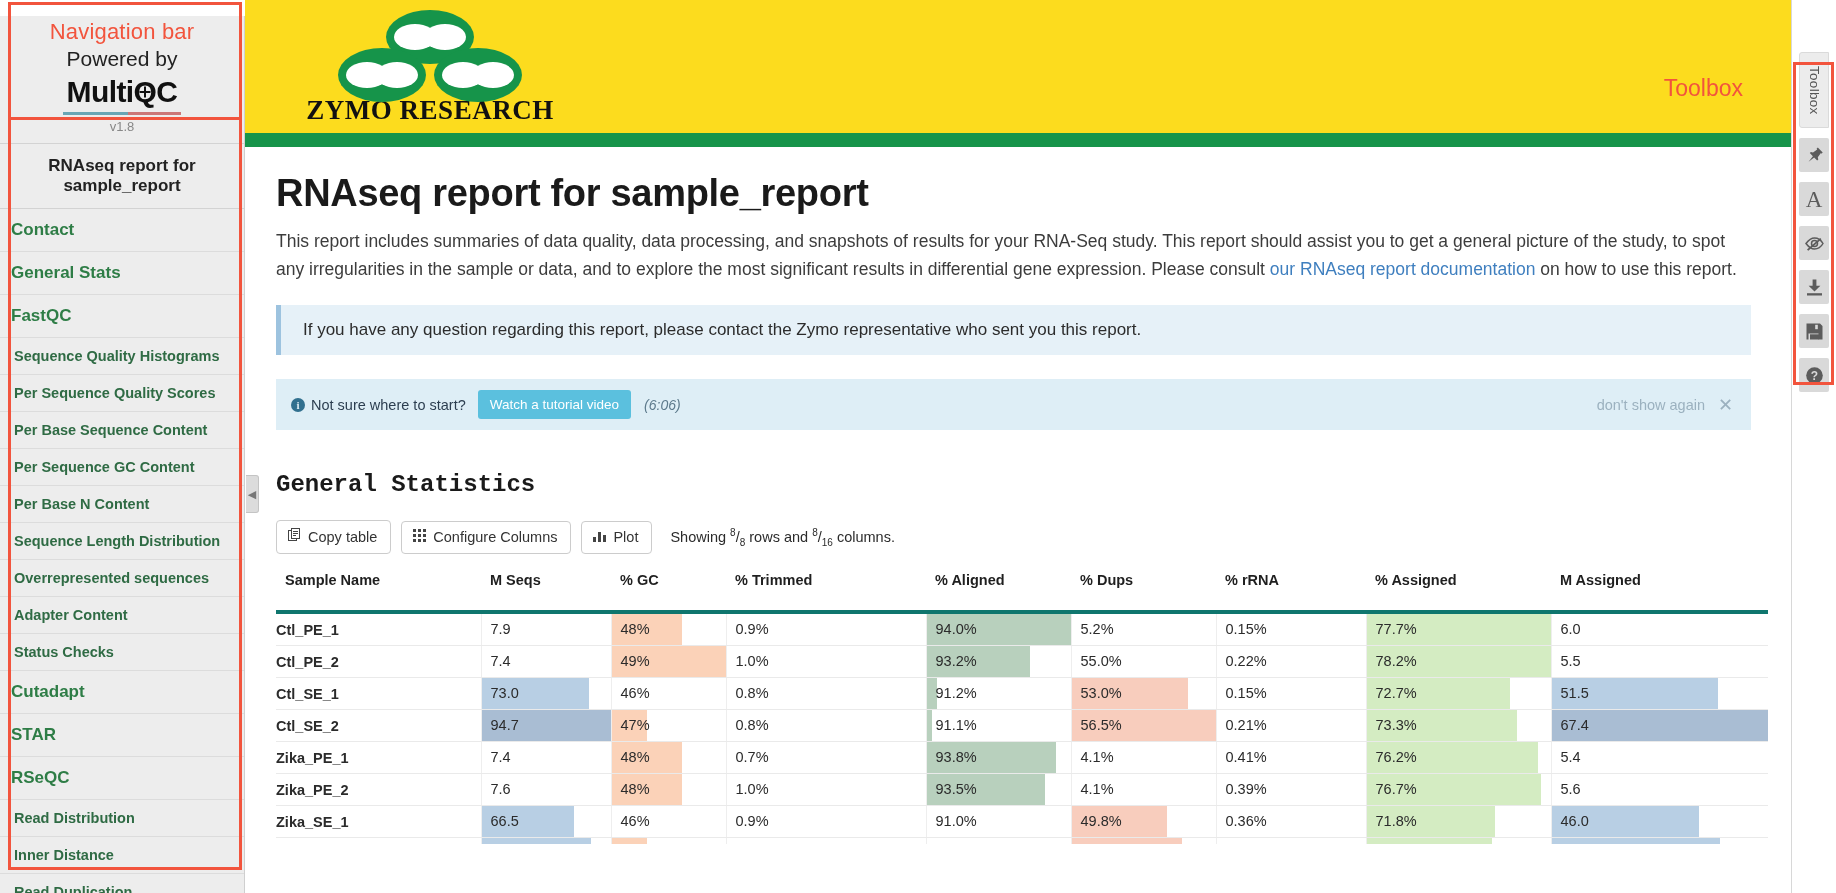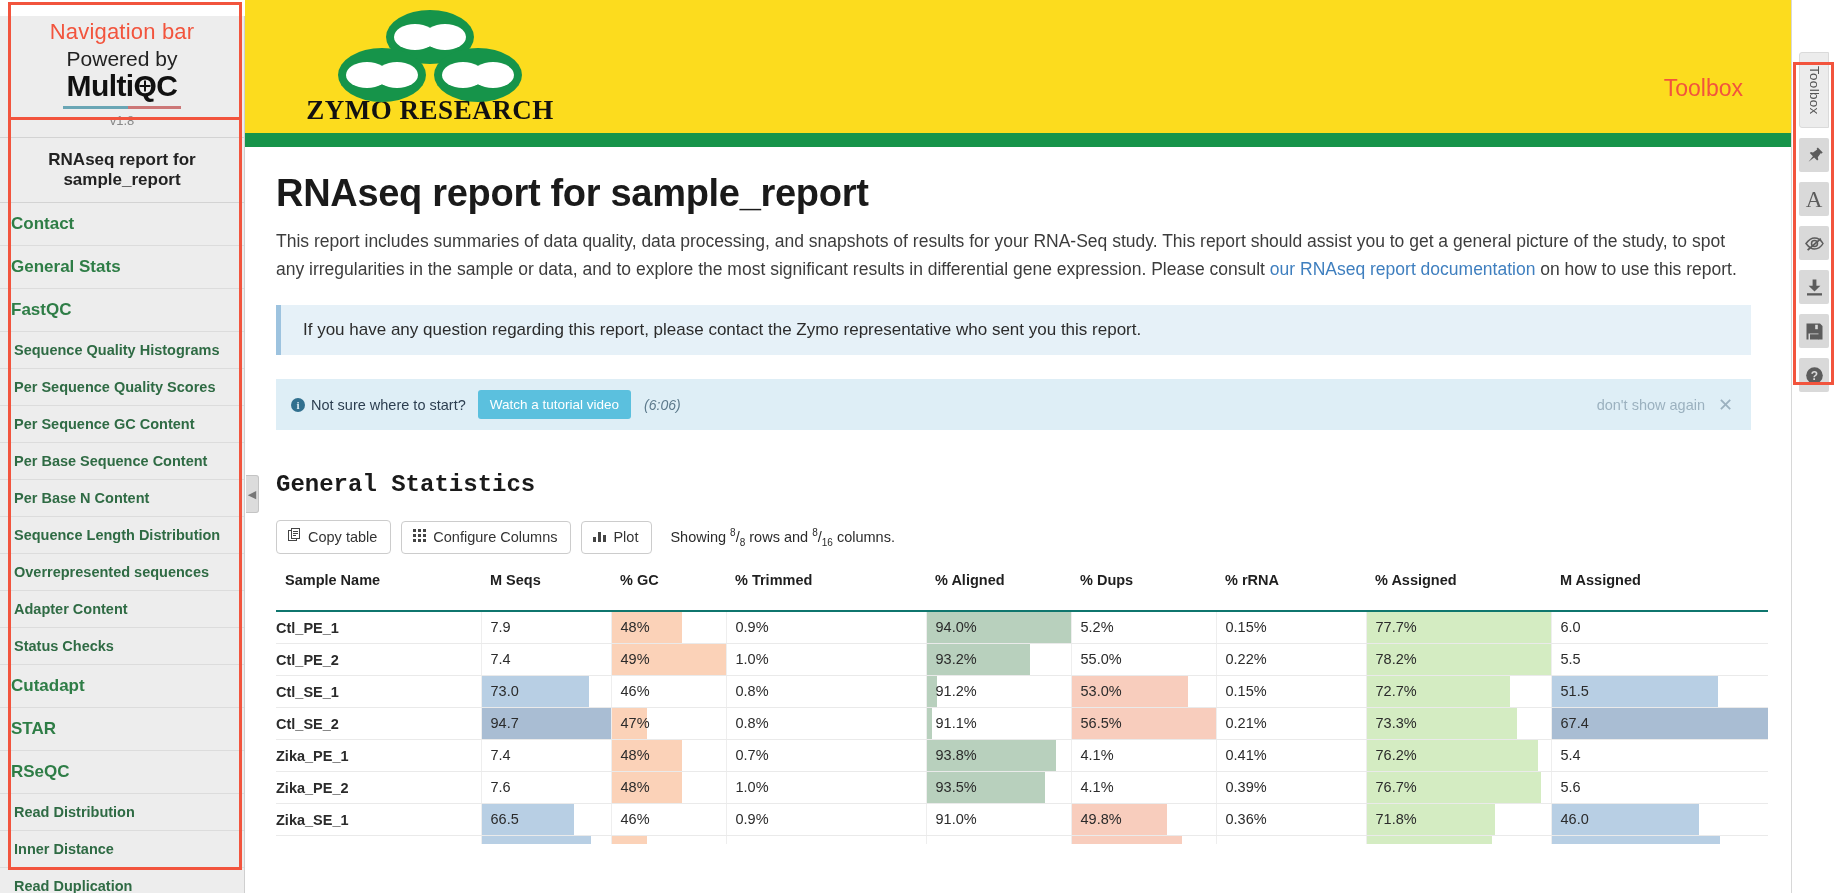--- a/index.html
+++ b/index.html
@@ -29,21 +29,21 @@
     padding-top: 3px;
     letter-spacing: .2px;
   }
   .powered {
     text-align: center;
     font-size: 21px;
     color: #222;
     line-height: 25px;
     margin-top: 1px;
   }
-  .logo-wrap { text-align: center; margin-top: 0; }
+  .logo-wrap { text-align: center; margin-top: 6px; }
   .mqc-logo {
     display: inline-block;
     position: relative;
     font-size: 30px;
     font-weight: bold;
     color: #111;
     letter-spacing: -0.6px;
     line-height: 30px;
     padding: 0 2px 5px 2px;
   }
@@ -314,21 +314,21 @@
     margin-top: 13px;
     width: 1492px;
     table-layout: fixed;
   }
   table.genstats th {
     text-align: left;
     font-size: 14.5px;
     font-weight: bold;
     color: #1f1f1f;
     padding: 5px 0 22px 9px;
-    border-bottom: 2px solid #0f766e;
+    border-bottom: 4px solid #0f766e;
     white-space: nowrap;
   }
   table.genstats td {
     font-size: 14.5px;
     color: #2b2b2b;
     border-bottom: 1px solid #eaeaea;
     padding: 0;
     height: 31px;
     vertical-align: middle;
     position: relative;
@@ -429,22 +429,22 @@
     </div>
     <div class="version">v1.8</div>
     <div class="nav-sep"></div>
     <div class="report-title-block">RNAseq report for sample_report</div>
     <div id="navlist">
         <a class="nav-item top" href="#"><span>Contact</span></a>
         <a class="nav-item top" href="#"><span>General Stats</span></a>
         <a class="nav-item top" href="#"><span>FastQC</span></a>
         <a class="nav-item sub" href="#"><span>Sequence Quality Histograms</span></a>
         <a class="nav-item sub" href="#"><span>Per Sequence Quality Scores</span></a>
+        <a class="nav-item sub" href="#"><span>Per Base Sequence Content</span></a>
         <a class="nav-item sub" href="#"><span>Per Sequence GC Content</span></a>
-        <a class="nav-item sub" href="#"><span>Per Base Sequence Content</span></a>
         <a class="nav-item sub" href="#"><span>Per Base N Content</span></a>
         <a class="nav-item sub" href="#"><span>Sequence Length Distribution</span></a>
         <a class="nav-item sub" href="#"><span>Overrepresented sequences</span></a>
         <a class="nav-item sub" href="#"><span>Adapter Content</span></a>
         <a class="nav-item sub" href="#"><span>Status Checks</span></a>
         <a class="nav-item top" href="#"><span>Cutadapt</span></a>
         <a class="nav-item top" href="#"><span>STAR</span></a>
         <a class="nav-item top" href="#"><span>RSeQC</span></a>
         <a class="nav-item sub" href="#"><span>Read Distribution</span></a>
         <a class="nav-item sub" href="#"><span>Inner Distance</span></a>

